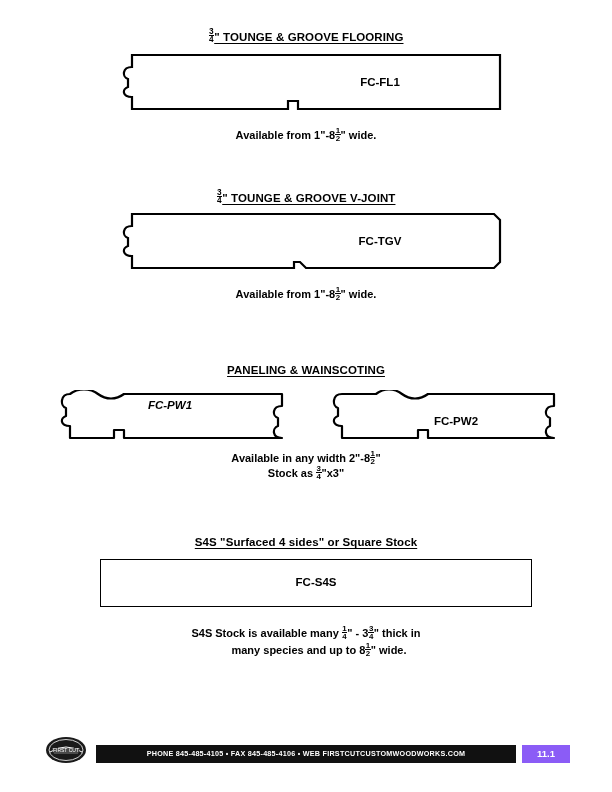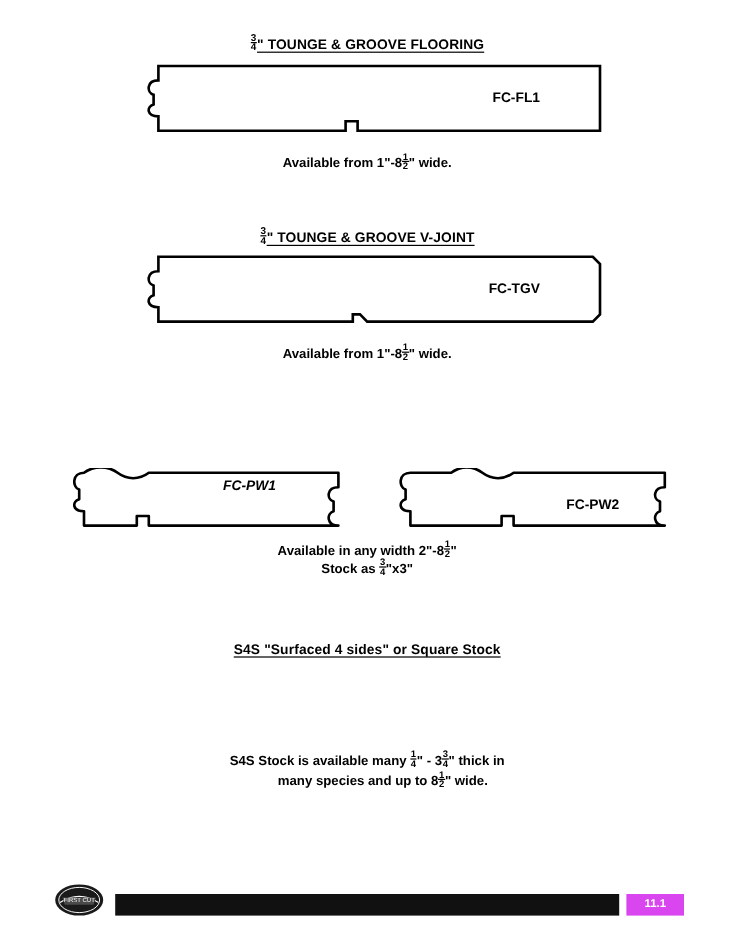--- a/index.html
+++ b/index.html
@@ -69,21 +69,21 @@
   .profile {
     position: absolute;
   }
   .profile svg {
     display: block;
   }
   .profile-label {
     position: absolute;
     font-size: 11.5px;
     font-weight: bold;
-    text-align: right;
+    text-align: center;
   }
 
   
   .s4s-box {
     position: absolute;
     border: 1.6px solid #000;
     box-sizing: border-box;
   }
   .s4s-label {
     position: absolute;
@@ -115,21 +115,21 @@
     letter-spacing: 0.25px;
     text-align: center;
     white-space: nowrap;
   }
   .footer-page {
     position: absolute;
     left: 522px;
     top: 745px;
     width: 48px;
     height: 18px;
-    background: #d946ef;
+    background: #8b5cf6;
     color: #ffffff;
     font-size: 9.5px;
     font-weight: bold;
     line-height: 18px;
     text-align: center;
   }
   .footer-logo {
     position: absolute;
     left: 44px;
     top: 735px;
@@ -192,20 +192,23 @@
                C 12 24 12 14 22 14
                Z" fill="#ffffff" stroke="#000000" stroke-width="2.2" stroke-linejoin="miter"></path>
     </svg>
   </div>
   <div class="profile-label" style="left:310px; top:235px; width:140px;">FC-TGV</div>
 
   <div class="caption" style="top:285px;">
     <span>Available from 1"-8</span><span class="frac"><span class="n">1</span><span class="d">2</span></span><span>" wide.</span>
   </div>
 
+  <div class="section-title" style="top:364px;">
+    <span class="u">PANELING &amp; WAINSCOTING</span>
+  </div>
 
   <div class="profile" style="left:50px; top:390px;">
     <svg width="240" height="52" viewBox="0 0 240 52">
       <path d="M 20 4
                C 28 -2 40 -2 48 4
                C 56 10 66 10 74 4
                L 232 4
                L 232 16
                C 222 16 222 26 228 28
                L 228 36
@@ -254,34 +257,38 @@
     <span>Available in any width 2"-8</span><span class="frac"><span class="n">1</span><span class="d">2</span></span><span>"</span>
   </div>
   <div class="caption" style="top:464px;">
     <span>Stock as </span><span class="frac"><span class="n">3</span><span class="d">4</span></span><span>"x3"</span>
   </div>
 
   <div class="section-title" style="top:536px;">
     <span class="u">S4S "Surfaced 4 sides" or Square Stock</span>
   </div>
 
+  <div class="s4s-box" style="left:100px; top:559px; width:432px; height:48px;">
+    <div class="s4s-label" style="top:16px;">FC-S4S</div>
+  </div>
 
   <div class="caption" style="top:624px;">
     <span>S4S Stock is available many </span><span class="frac"><span class="n">1</span><span class="d">4</span></span><span>" - 3</span><span class="frac"><span class="n">3</span><span class="d">4</span></span><span>" thick in</span>
   </div>
   <div class="caption" style="top:641px;padding-left:13px;">
     <span>many species and up to 8</span><span class="frac"><span class="n">1</span><span class="d">2</span></span><span>" wide.</span>
   </div>
 
   <div class="footer-logo">
     <svg width="44" height="30" viewBox="0 0 44 30">
       <ellipse cx="22" cy="15" rx="20" ry="13" fill="#1a1a1a"></ellipse>
       <ellipse cx="22" cy="15" rx="17" ry="10.5" fill="none" stroke="#ffffff" stroke-width="0.8"></ellipse>
       <path d="M 6 17 Q 22 7 38 17" fill="none" stroke="#ffffff" stroke-width="1"></path>
       <path d="M 8 13 L 36 13 L 34 19 L 10 19 Z" fill="#4a4a4a"></path>
       <text x="22" y="16.5" font-family="'Liberation Sans', sans-serif" font-size="5" fill="#ffffff" text-anchor="middle">FIRST CUT</text>
     </svg>
   </div>
 
   <div class="footer-bar"></div>
+  <div class="footer-text">PHONE 845-485-4105  •  FAX 845-485-4106  •  WEB FIRSTCUTCUSTOMWOODWORKS.COM</div>
   <div class="footer-page">11.1</div>
 
 </div>
 
 </body></html>

